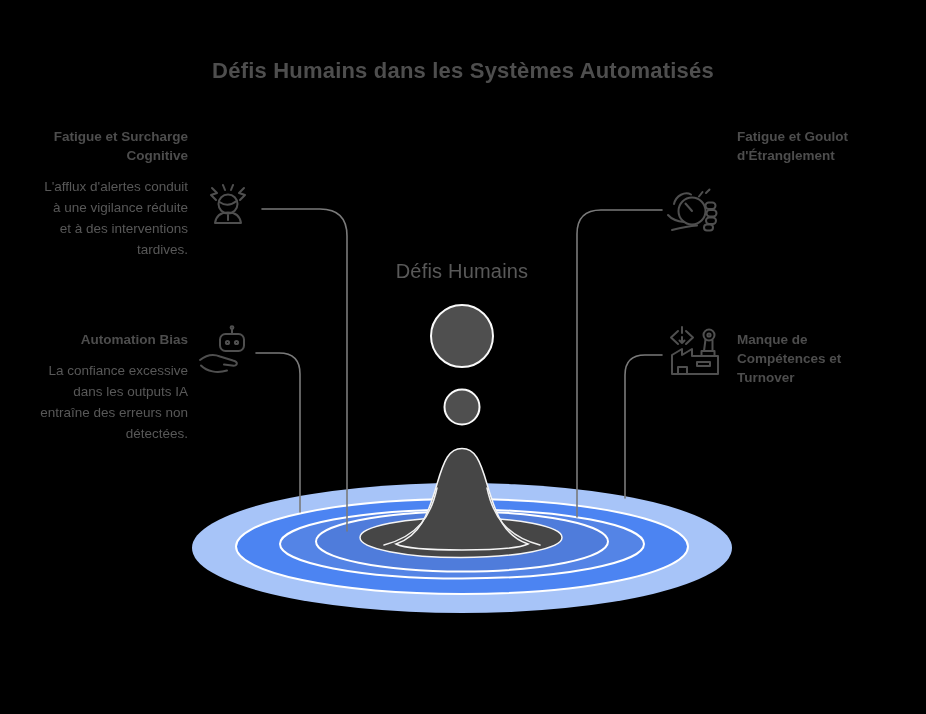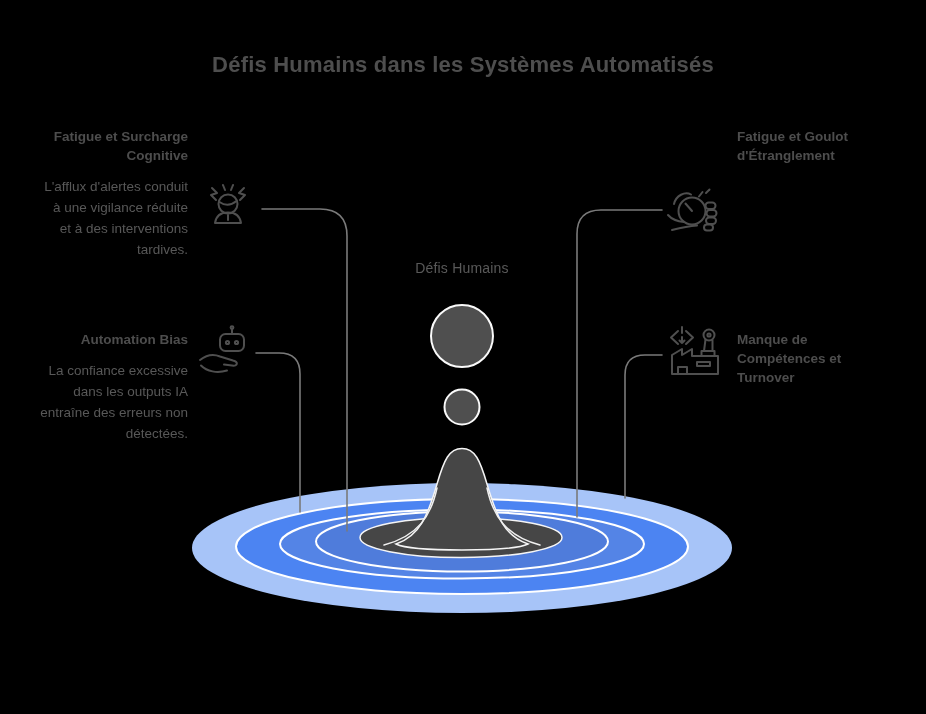--- a/index.html
+++ b/index.html
@@ -1,42 +1,42 @@
 <!DOCTYPE html>
 <html><head>
 <meta charset="utf-8">
 <style>
   html,body{margin:0;padding:0;background:#000;}
   .canvas{
     position:relative;width:926px;height:714px;background:#000;overflow:hidden;
     font-family:"Liberation Sans",sans-serif;
   }
   .title{
-    position:absolute;top:50px;left:0;right:0;margin:2px;
+    position:absolute;top:50px;left:0;right:0;margin:8px;
     text-align:center;font-size:22px;font-weight:700;color:#4e4e4e;letter-spacing:.2px;
   }
   .block{position:absolute;}
   .block h2{
     margin:0;font-size:13.5px;font-weight:600;line-height:19px;color:#4d4d4d;
     white-space:pre-line;
   }
   .block p{
     margin:11px 0 0;font-size:13.5px;font-weight:400;line-height:21px;color:#585858;
     white-space:pre-line;
   }
   .tl{right:738px;top:127px;width:200px;text-align:right;}
   .tr{left:737px;top:127px;width:190px;text-align:left;}
   .bl{right:738px;top:330px;width:200px;text-align:right;}
   .br{left:737px;top:330px;width:170px;text-align:left;}
   .icon{position:absolute;}
   .icon svg{display:block;}
   .scene{position:absolute;left:0;top:0;}
   .center-label{
     position:absolute;top:260px;left:0;width:924px;text-align:center;
-    font-size:14px;font-weight:500;color:#595959;letter-spacing:.2px;
+    font-size:20px;font-weight:500;color:#595959;letter-spacing:.2px;
   }
   .stroke{stroke:#4f4f4f;stroke-width:2;fill:none;stroke-linecap:round;stroke-linejoin:round;}
 </style>
 </head>
 <body>
 
 <div class="canvas">
 
   <h1 class="title">Défis Humains dans les Systèmes Automatisés</h1>
 

